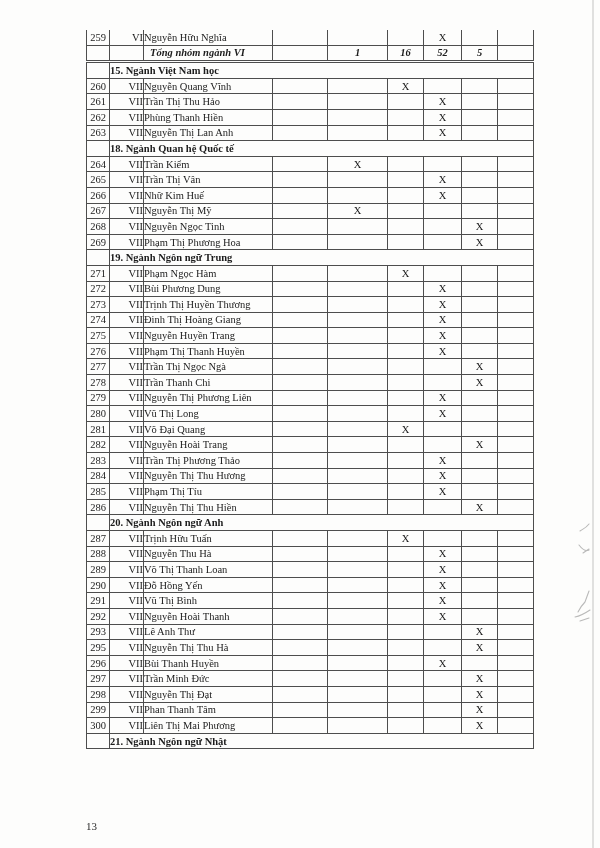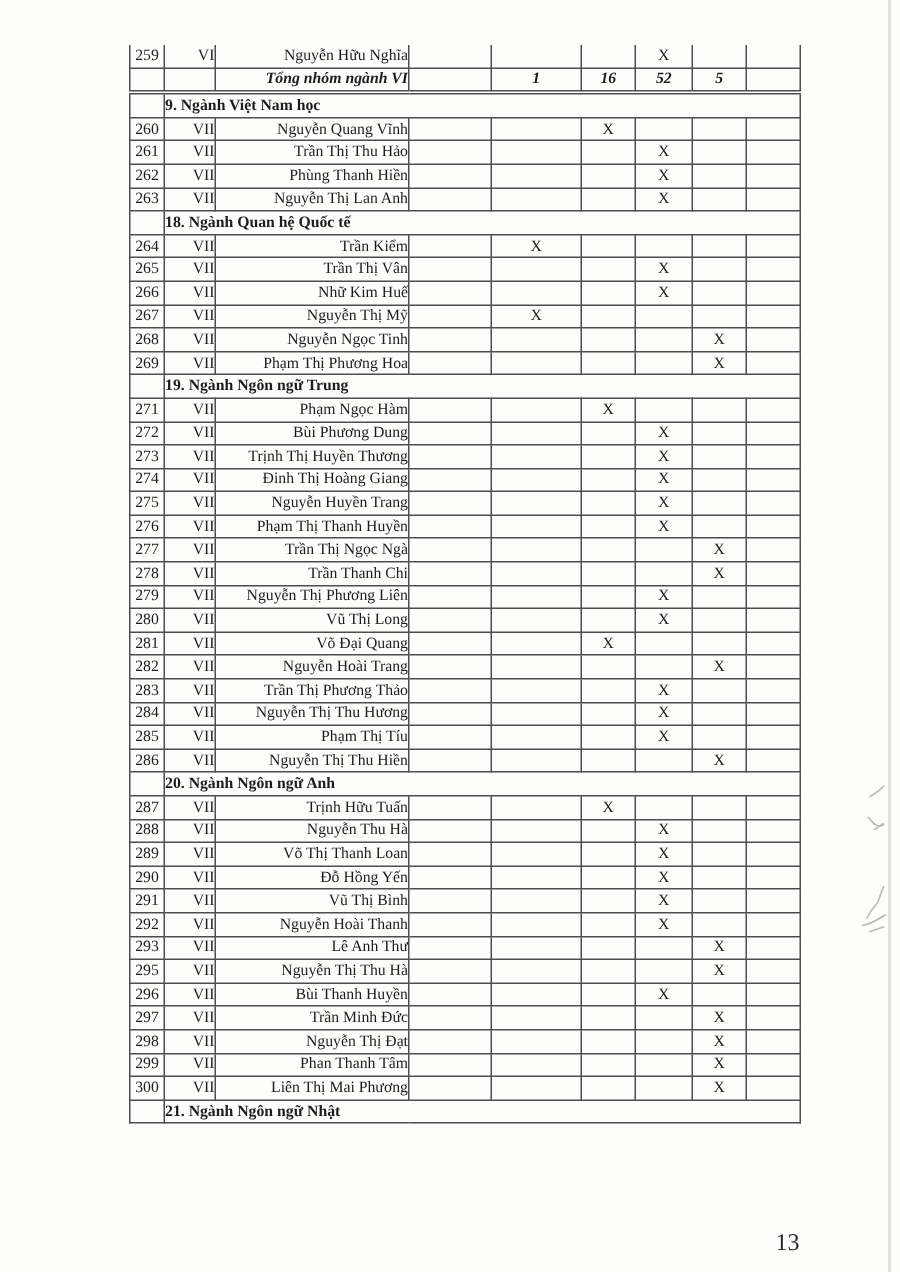--- a/index.html
+++ b/index.html
@@ -18,30 +18,30 @@
     border:1px solid #4d4d4d;
     height:14.6px;
     padding:0;
     font-size:10.5px;line-height:11px;
     white-space:nowrap;overflow:hidden;
     vertical-align:middle;
   }
   table.roster tr:first-child td{border-top:none;}
   td.c-no{text-align:center;font-size:10px;}
   td.c-grade{text-align:right;font-size:10px;}
-  td.c-name{text-align:right;padding-left:6px;}
+  td.c-name{text-align:left;padding-left:6px;}
   td.c-mark{text-align:center;font-size:10px;}
   tr.total-row td{font-weight:bold;border-bottom:3px double #4d4d4d;font-style:italic;}
   tr.total-row td.c-name{padding-left:6px;}
   tr.section-row td{font-weight:bold;}
   td.section-cell{text-align:left;padding-left:6px;}
   td.sec-left{border-left:none;}
   .page-number{
     position:absolute;left:86px;top:820px;width:447px;
-    text-align:right;font-size:16px;color:#2a2a2a;
+    text-align:left;font-size:11px;color:#2a2a2a;
   }
   .page-edge{
     position:absolute;left:592px;top:0;width:1.5px;height:848px;
     background:#e0e0df;
   }
   .pen-marks{position:absolute;left:0;top:0;pointer-events:none;}
 </style>
 </head>
 <body>
 
@@ -77,21 +77,21 @@
           <td class="c-name">Tổng nhóm ngành VI</td>
           <td class="c-mark"></td>
           <td class="c-mark">1</td>
           <td class="c-mark">16</td>
           <td class="c-mark">52</td>
           <td class="c-mark">5</td>
           <td class="c-mark"></td>
         </tr>
         <tr class="section-row">
           <td class="c-no sec-left"></td>
-          <td class="section-cell" colspan="8">9. Ngành Việt Nam học</td>
+          <td class="section-cell" colspan="8">15. Ngành Việt Nam học</td>
         </tr>
         <tr class="data-row">
           <td class="c-no">260</td>
           <td class="c-grade">VII</td>
           <td class="c-name">Nguyễn Quang Vĩnh</td>
           <td class="c-mark"></td>
           <td class="c-mark"></td>
           <td class="c-mark">X</td>
           <td class="c-mark"></td>
           <td class="c-mark"></td>

